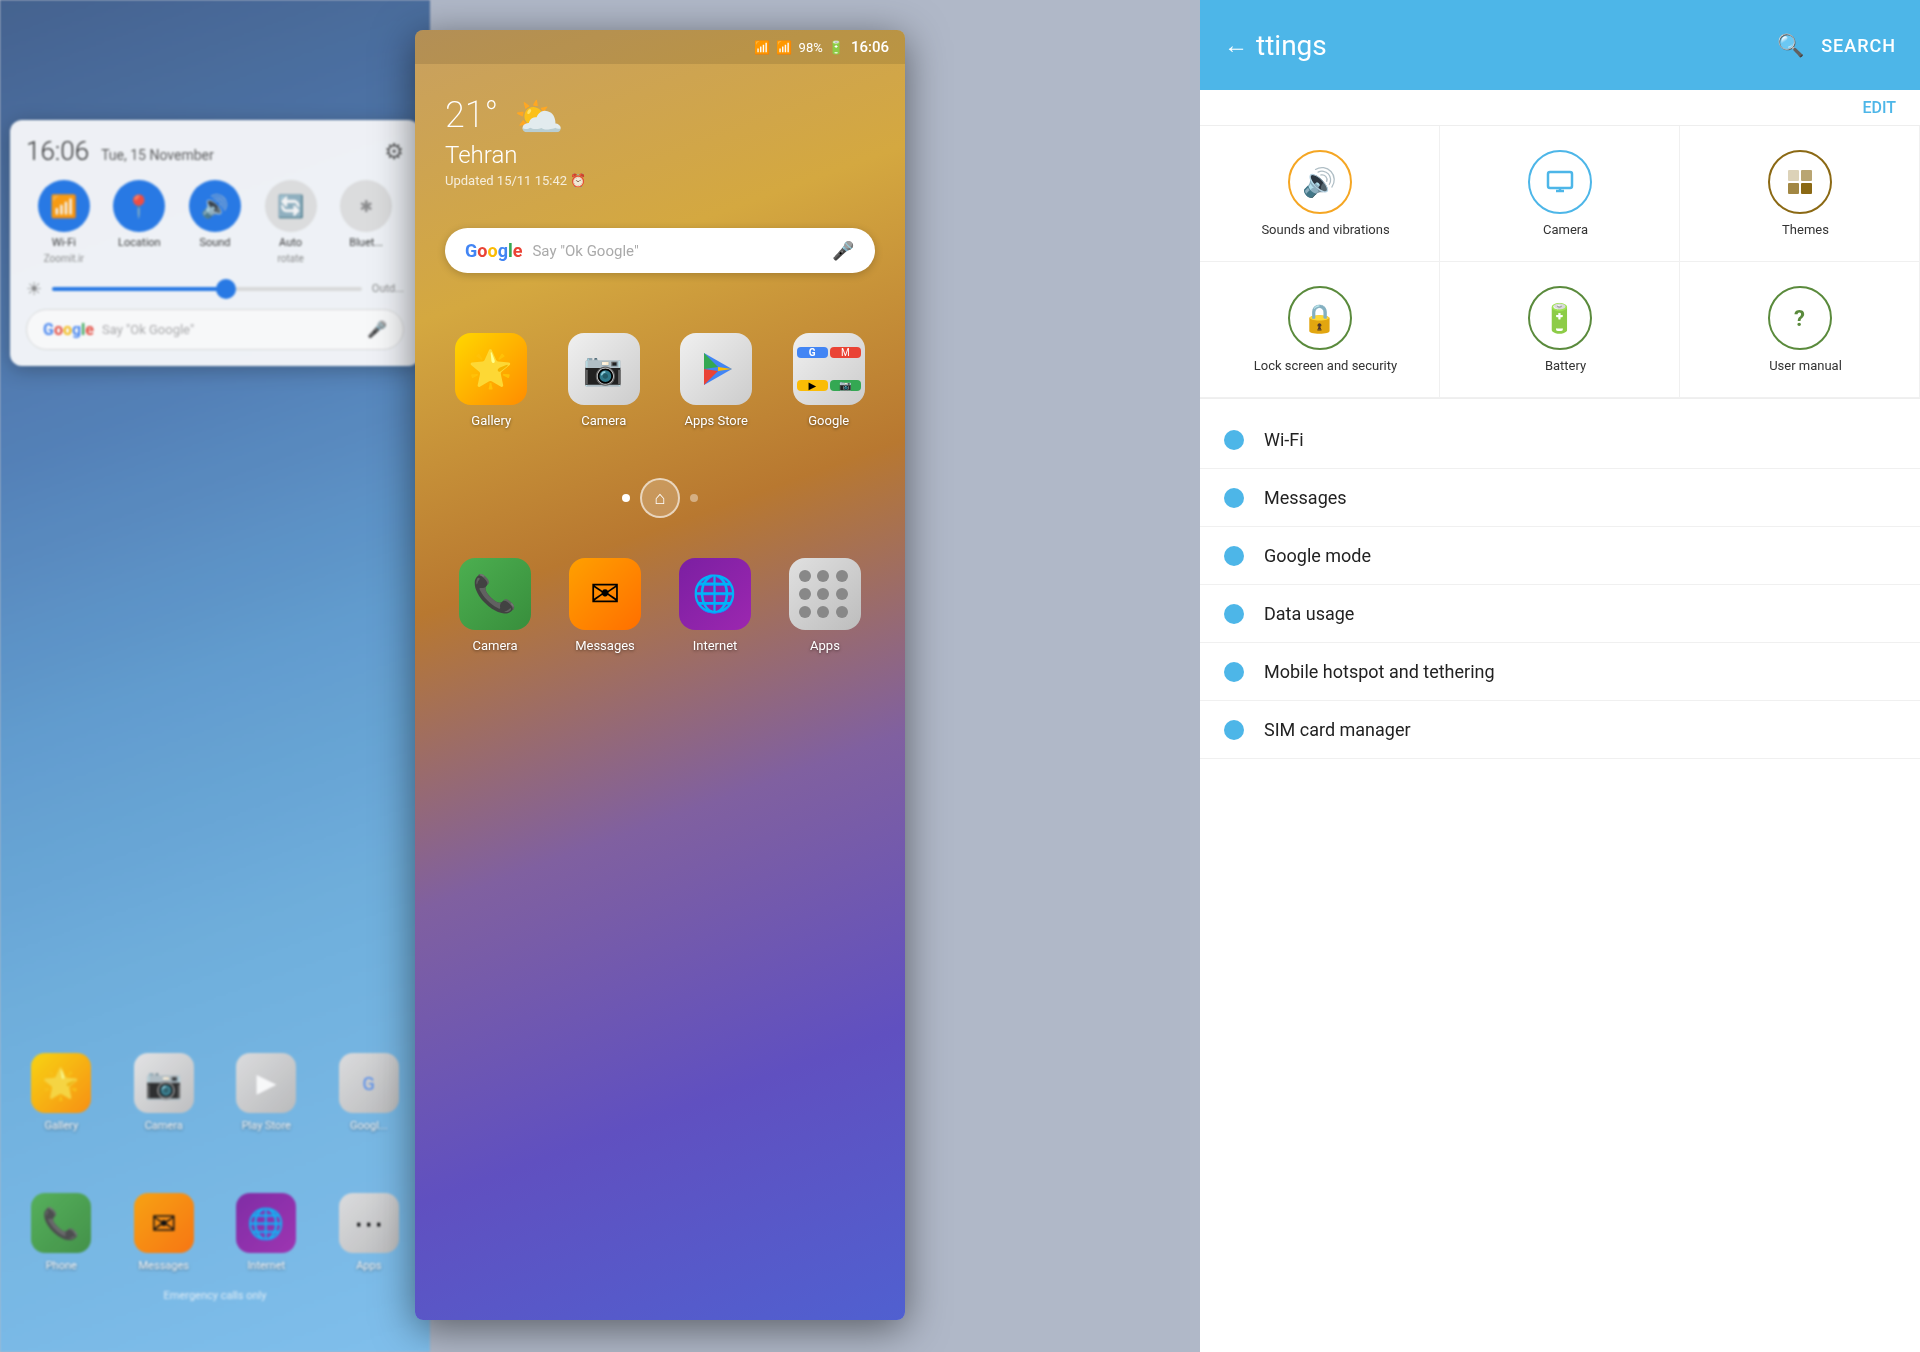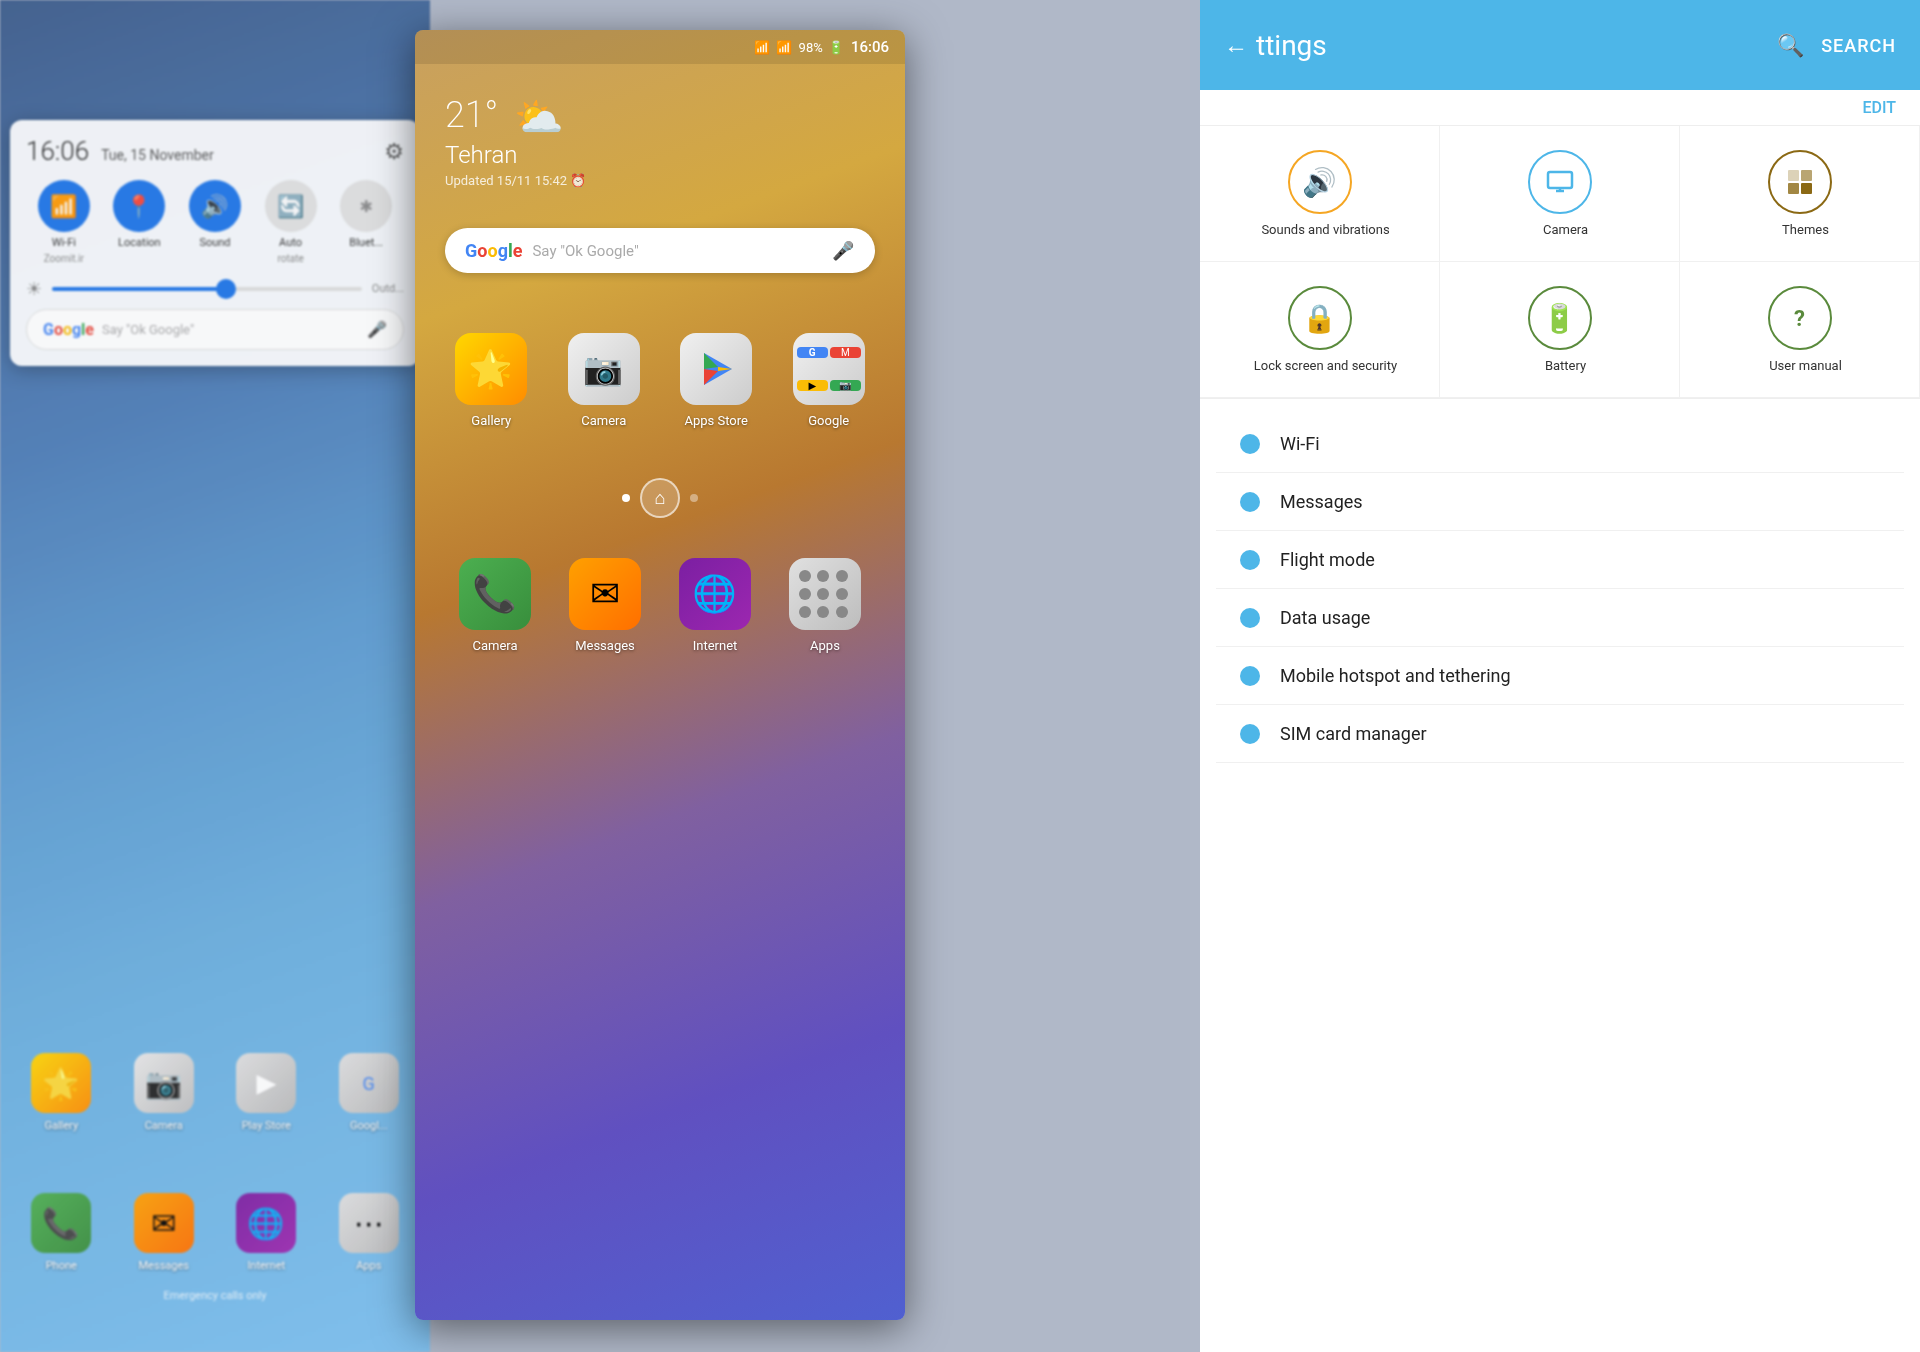--- a/index.html
+++ b/index.html
@@ -355,21 +355,21 @@
       margin-left: 12px;
     }
     .orange { border-color: #f5a623; color: #f5a623; }
     .blue-circle { border-color: #4db6e8; color: #4db6e8; }
     .brown { border-color: #8B6914; color: #8B6914; }
     .green-lock { border-color: #5a8a3c; color: #5a8a3c; }
     .green-batt { border-color: #5a8a3c; color: #5a8a3c; }
     .green-manual { border-color: #5a8a3c; color: #5a8a3c; }
 
     
-    .settings-list { padding: 16px; }
+    .settings-list { padding: 0; margin-top: 12px; }
     .settings-list-item {
       display: flex;
       align-items: center;
       padding: 18px 24px;
       border-bottom: 1px solid #f0f0f0;
       gap: 20px;
     }
     .settings-list-dot {
       width: 20px;
       height: 20px;
@@ -655,21 +655,21 @@
     <div class="settings-list-item">
       <div class="settings-list-dot"></div>
       <span class="settings-list-label">Wi-Fi</span>
     </div>
     <div class="settings-list-item">
       <div class="settings-list-dot"></div>
       <span class="settings-list-label">Messages</span>
     </div>
     <div class="settings-list-item">
       <div class="settings-list-dot"></div>
-      <span class="settings-list-label">Flight mode</span>
+      <span class="settings-list-label">Google mode</span>
     </div>
     <div class="settings-list-item">
       <div class="settings-list-dot"></div>
       <span class="settings-list-label">Data usage</span>
     </div>
     <div class="settings-list-item">
       <div class="settings-list-dot"></div>
       <span class="settings-list-label">Mobile hotspot and tethering</span>
     </div>
     <div class="settings-list-item">

